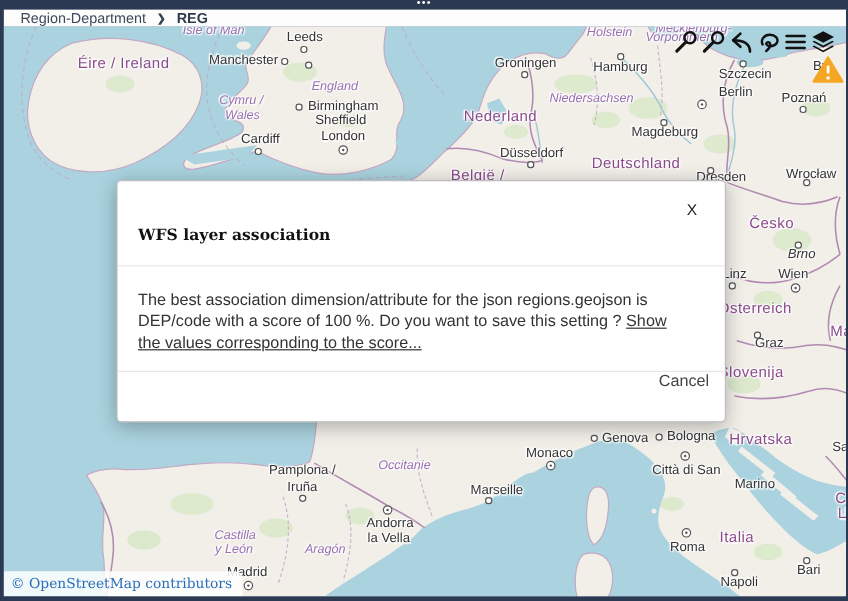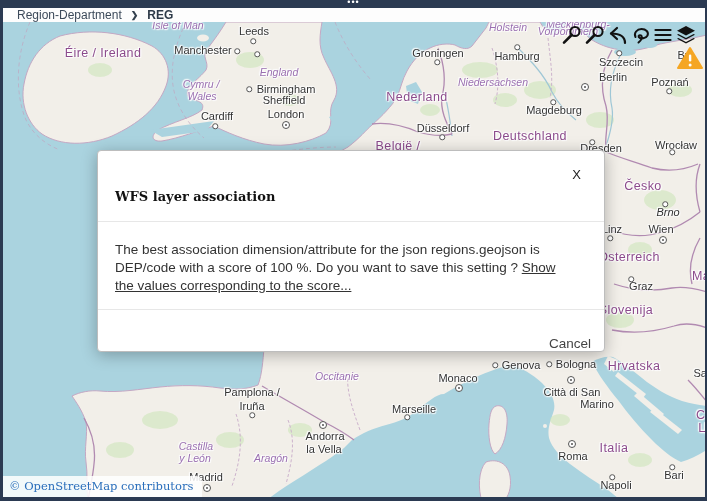--- a/index.html
+++ b/index.html
@@ -44,21 +44,21 @@
   
   .modal { position:absolute; left:97px; top:150px; width:508px; height:202px; background:#fff;
            border:1px solid #bdbdbd; border-radius:4px; box-shadow:0 3px 16px rgba(0,0,0,.28); z-index:50; }
   .modal-header { position:relative; height:71px; border-bottom:1px solid #e7e7e7; }
   .modal-close { position:absolute; right:23px; top:16px; font-size:13px; color:#222; cursor:pointer; }
   .modal-title { position:absolute; left:17px; top:38px; font-family:"DejaVu Serif",serif;
                  font-weight:bold; font-size:13px; color:#111; }
   .modal-body { padding:19px 17px 0 17px; font-size:13.5px; line-height:1.33; color:#333; width:496px; }
   .modal-link { text-decoration:underline; color:#333; cursor:pointer; }
   .modal-footer { position:absolute; left:0; right:0; bottom:0; height:42px; border-top:1px solid #e7e7e7;
-                  display:flex; align-items:flex-end; justify-content:flex-end; gap:16px; padding:0 13px; }
+                  display:flex; align-items:flex-start; justify-content:flex-end; gap:16px; padding:0 13px; }
   .btn-cancel { font-size:13.5px; color:#444; background:none; border:none; cursor:pointer;
                 font-family:"Liberation Sans",sans-serif; }
   .btn-ok { font-size:13.5px; color:#222; background:#f5f5f5; border:1px solid #8c8c8c; border-radius:3px;
             padding:3px 26px; cursor:pointer; font-family:"Liberation Sans",sans-serif; }
 
   
   .frame-l,.frame-r,.frame-b { position:absolute; background:#2b3a52; z-index:60; }
   .frame-l { left:0; top:0; width:3px; height:501px; }
   .frame-r { right:0; top:0; width:2px; height:501px; }
   .frame-b { left:0; bottom:0; width:707px; height:4px; }
@@ -201,28 +201,28 @@
       <span class="lbl c" style="left: 641px; top: 286px;">Graz</span>
       <span class="lbl n" style="left: 701px; top: 276px;">Ma</span>
       <span class="lbl n" style="left: 626px; top: 310px;">Slovenija</span>
       <span class="lbl n" style="left: 634px; top: 366px;">Hrvatska</span>
       <span class="lbl c" style="left: 702px; top: 373px;">Sar</span>
       <span class="lbl c" style="left: 521px; top: 365px;">Genova</span>
       <span class="lbl c" style="left: 576px; top: 364px;">Bologna</span>
       <span class="lbl c" style="left: 458px; top: 378px;">Monaco</span>
       <span class="lbl c" style="left: 414px; top: 409px;">Marseille</span>
       <span class="lbl c" style="left: 572px; top: 392px;">Città di San</span>
-      <span class="lbl c" style="left: 573px; top: 404px; padding-left: 48px;">Marino</span>
+      <span class="lbl c" style="left: 605px; top: 404px; padding-left: 48px;">Marino</span>
       <span class="lbl c" style="left: 573px; top: 456px;">Roma</span>
       <span class="lbl n" style="left: 614px; top: 448px;">Italia</span>
       <span class="lbl c" style="left: 616px; top: 485px;">Napoli</span>
       <span class="lbl c" style="left: 674px; top: 475px;">Bari</span>
       <span class="lbl n" style="left: 703px; top: 415px;">Cr</span>
       <span class="lbl n" style="left: 703px; top: 428px;">Ц</span>
-      <span class="lbl s" style="left: 337px; top: 376px;">Occitanie</span>
+      <span class="lbl s" style="left: 337px; top: 388px;">Occitanie</span>
       <span class="lbl c" style="left: 252px; top: 392px;">Pamplona /</span>
       <span class="lbl c" style="left: 252px; top: 406px;">Iruña</span>
       <span class="lbl c" style="left: 325px; top: 436px;">Andorra</span>
       <span class="lbl c" style="left: 324px; top: 449px;">la Vella</span>
       <span class="lbl s" style="left: 196px; top: 446px;">Castilla</span>
       <span class="lbl s" style="left: 195px; top: 458px;">y León</span>
       <span class="lbl s" style="left: 271px; top: 458px;">Aragón</span>
       <span class="lbl c" style="left: 206px; top: 477px;">Madrid</span>
       <i class="mk dot" style="left: 253px; top: 41px;"></i>
       <i class="mk dot" style="left: 237px; top: 51px;"></i>

